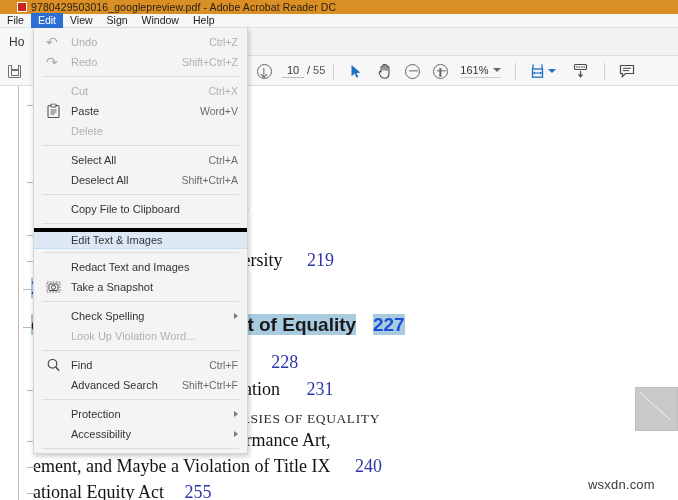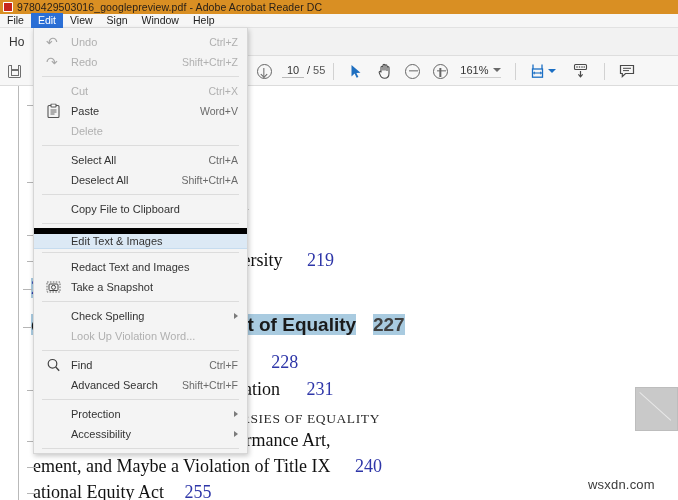--- a/index.html
+++ b/index.html
@@ -13,21 +13,21 @@
     color: #222;
     position: relative;
     -webkit-font-smoothing: antialiased;
   }
 
   
   #titlebar {
     position:absolute; left:0; top:0; width:678px; height:14px;
     background:#d98f23;
     display:flex; align-items:center;
-    padding-left:3px;
+    padding-left:17px;
     overflow:hidden;
   }
   #titlebar .tb-icon {
     width:10px; height:10px; flex:0 0 auto;
     background:#ffffff; border-radius:1px;
     position:relative; margin-right:4px;
   }
   #titlebar .tb-icon::after{
     content:"";
     position:absolute; left:1px; top:1px; right:1px; bottom:1px;
@@ -168,21 +168,21 @@
   .toc .smallcaps {
     font-variant: small-caps; letter-spacing:.6px; color:#2b2b2b;
   }
   .hl { background:#a9cbe0; }
   .chaptitle {
     font-family:"Liberation Sans", sans-serif;
     font-weight:bold; font-size:19px; color:#1a1a1a;
   }
   .chapnum {
     font-family:"Liberation Sans", sans-serif;
-    font-weight:bold; font-size:19px; color:#404040;
+    font-weight:bold; font-size:19px; color:#1d4ed8;
   }
   .dash {
     position:absolute; left:-6px; width:9px; height:1px; background:#b5b5b5;
   }
 
   
   #grey-overlay {
     position:absolute; left:635px; top:301px; width:43px; height:44px;
     background:#c9c9c9; border:1px solid #bdbdbd;
   }
@@ -210,21 +210,21 @@
   .mi {
     position:relative; height:20px;
     display:flex; align-items:center;
     padding-left:37px; padding-right:9px;
     font-size:11px; color:#333;
     white-space:nowrap;
   }
   .mi .label { flex:1 1 auto; }
   .mi .accel { color:#6a6a6a; font-size:10.5px; }
   .mi.disabled .label, .mi.disabled .accel { color:#b0b0b0; }
-  .mi.hot { background:#dce9f5; border-top:6px solid #000000; border-bottom:1px solid #c6dcef; height:21px;}
+  .mi.hot { background:#dce9f5; border-top:4px solid #000000; border-bottom:1px solid #c6dcef; height:21px;}
   .mi .sub {
     width:0;height:0;border-top:3.5px solid transparent;border-bottom:3.5px solid transparent;
     border-left:4.5px solid #7b7b7b; margin-left:6px;
   }
   .msep { height:1px; background:#dcdcdc; margin:4px 8px 4px 8px; }
   .mi .gico {
     position:absolute; left:12px; top:50%; transform:translateY(-50%);
     width:15px; height:15px;
   }
 

